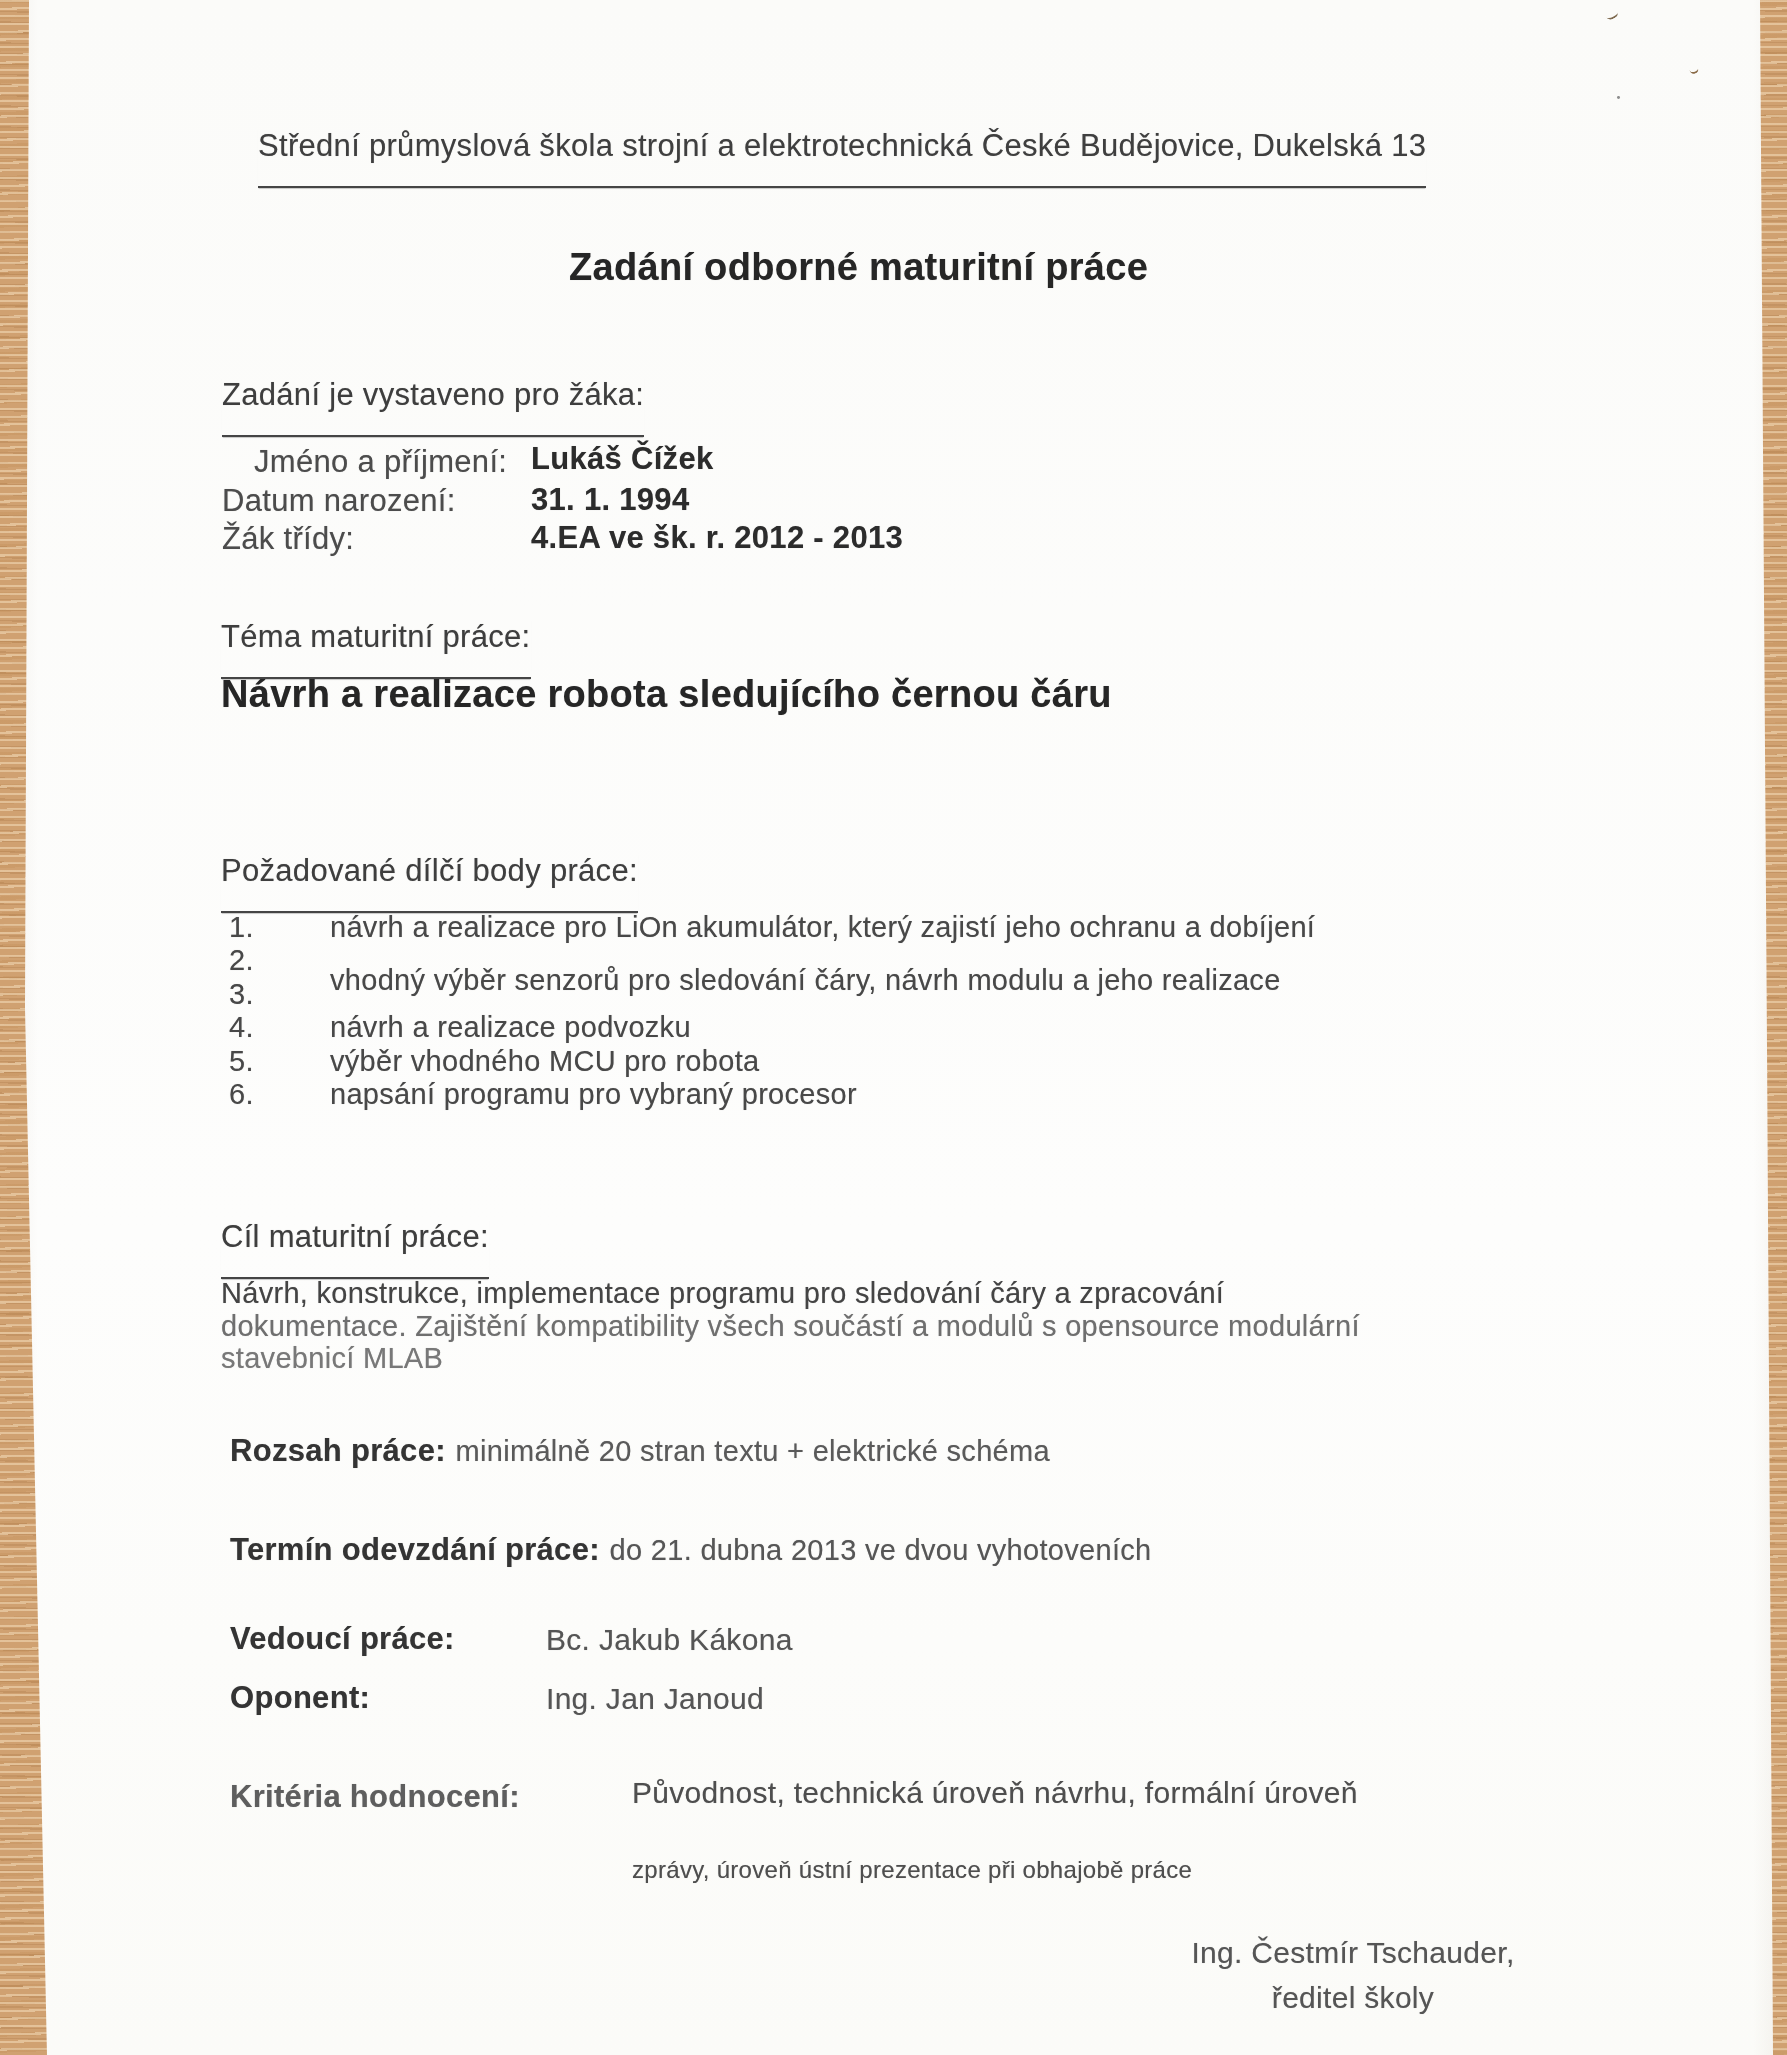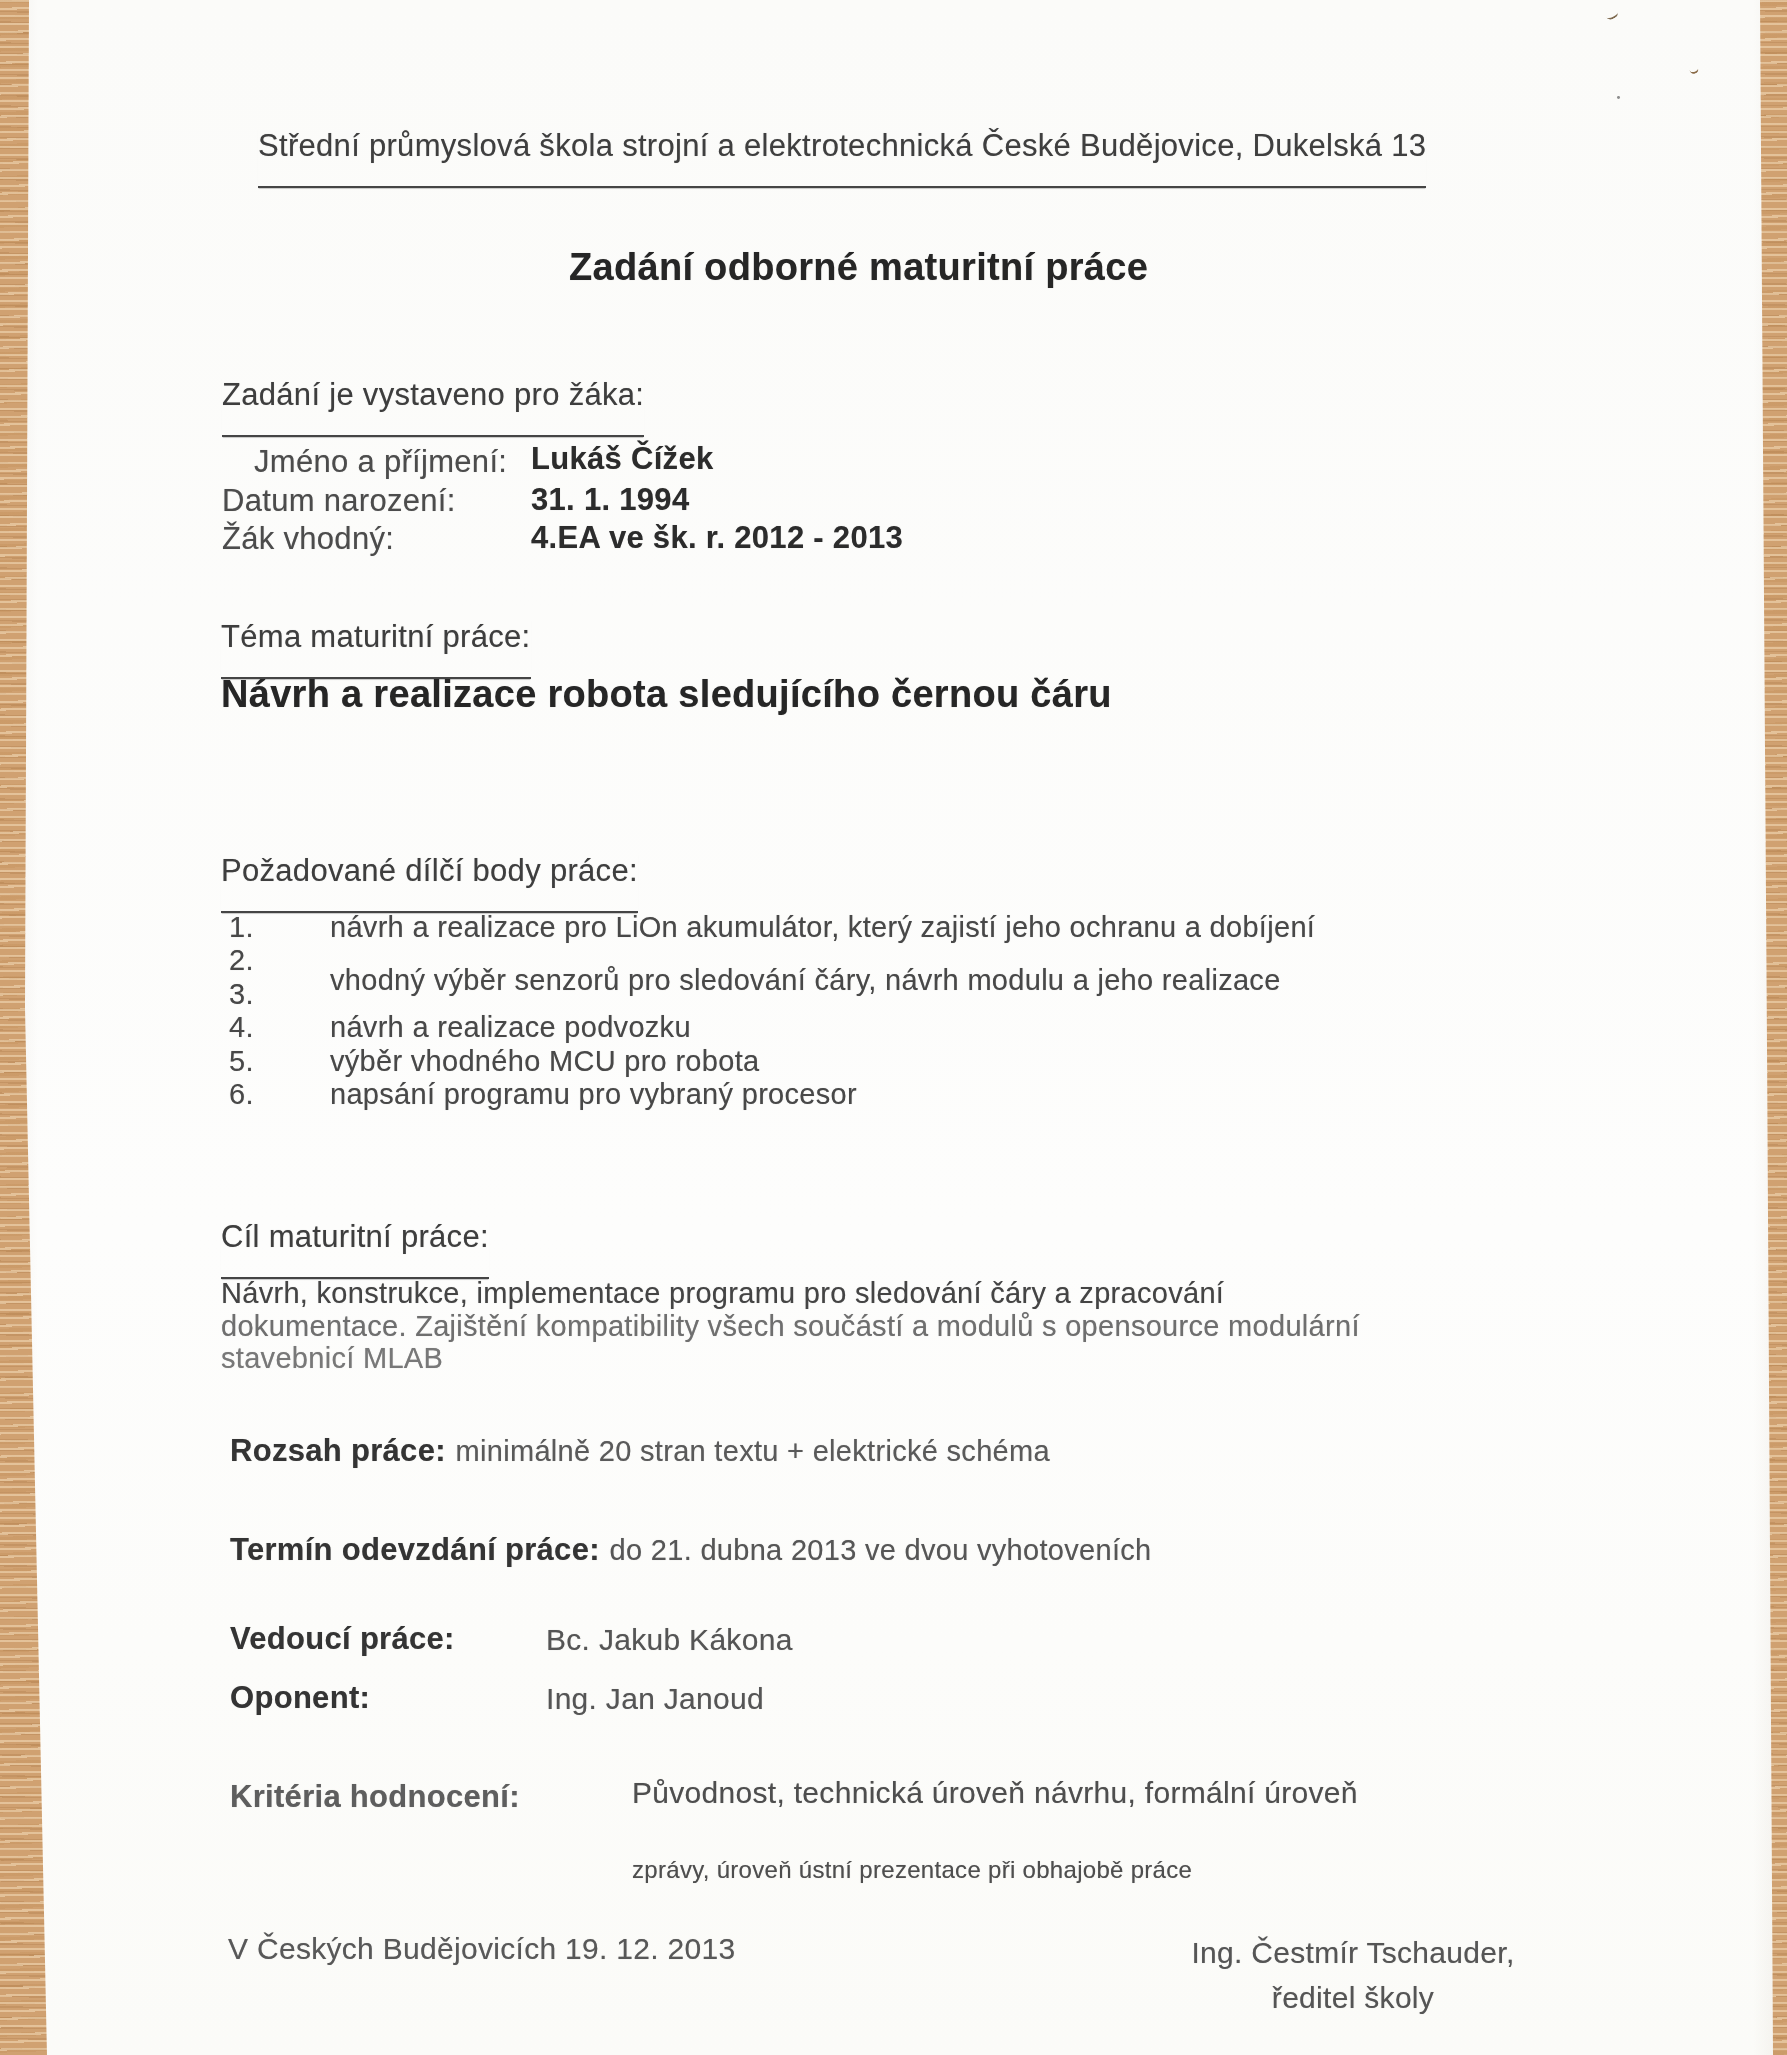--- a/index.html
+++ b/index.html
@@ -82,21 +82,21 @@
     <div class="t big" style="left:569px; top:246px;">Zadání odborné maturitní práce</div>
 
     <div class="t heading underlined" style="left:222px; top:377px;">Zadání je vystaveno pro žáka:</div>
 
     <div class="t heading" style="left:222px; top:444px; color:#4c4c4c;margin-left:32px;">Jméno a příjmení:</div>
     <div class="t heading bold" style="left:531px; top:441px;">Lukáš Čížek</div>
 
     <div class="t heading" style="left:222px; top:483px; color:#4c4c4c;">Datum narození:</div>
     <div class="t heading bold" style="left:531px; top:482px;">31. 1. 1994</div>
 
-    <div class="t heading" style="left:222px; top:521px; color:#4c4c4c;">Žák vhodný:</div>
+    <div class="t heading" style="left:222px; top:521px; color:#4c4c4c;">Žák třídy:</div>
     <div class="t heading bold" style="left:531px; top:520px;">4.EA ve šk. r. 2012 - 2013</div>
 
     <div class="t heading underlined" style="left:221px; top:619px;">Téma maturitní práce:</div>
     <div class="t big" style="left:221px; top:673px;">Návrh a realizace robota sledujícího černou čáru</div>
 
     <div class="t heading underlined" style="left:221px; top:853px;">Požadované dílčí body práce:</div>
 
     <div class="t" style="left:229px; top:911px;">1.</div>
     <div class="t" style="left:330px; top:911px;">návrh a realizace pro LiOn akumulátor, který zajistí jeho ochranu a dobíjení</div>
 
@@ -130,21 +130,20 @@
     <div class="t label-bold" style="left:230px; top:1621px;">Vedoucí práce:</div>
     <div class="t" style="left:546px; top:1623px; color:#555555; font-size:30px;">Bc. Jakub Kákona</div>
 
     <div class="t label-bold" style="left:230px; top:1680px;">Oponent:</div>
     <div class="t" style="left:546px; top:1682px; color:#555555; font-size:30px;">Ing. Jan Janoud</div>
 
     <div class="t label-bold" style="left:230px; top:1779px; color:#5e5e5e;">Kritéria hodnocení:</div>
     <div class="t" style="left:632px; top:1776px; color:#4e4e4e; font-size:30px;">Původnost, technická úroveň návrhu, formální úroveň</div>
     <div class="t" style="left:632px; top:1820px; color:#4e4e4e; font-size:24px;margin-top:36px;">zprávy, úroveň ústní prezentace při obhajobě práce</div>
 
-    <div class="t" style="left:228px; top:1932px; color:#585858; font-size:30px;">V Českých Budějovicích 19. 12. 2013</div>
 
     <div class="t sig-block" style="left:1145px; top:1930px; width:416px; color:#555555; font-size:30px;">
       <span class="sig-line">Ing. Čestmír Tschauder,</span>
       <span class="sig-line">ředitel školy</span>
     </div>
 
   </div>
 </div>
 
 

